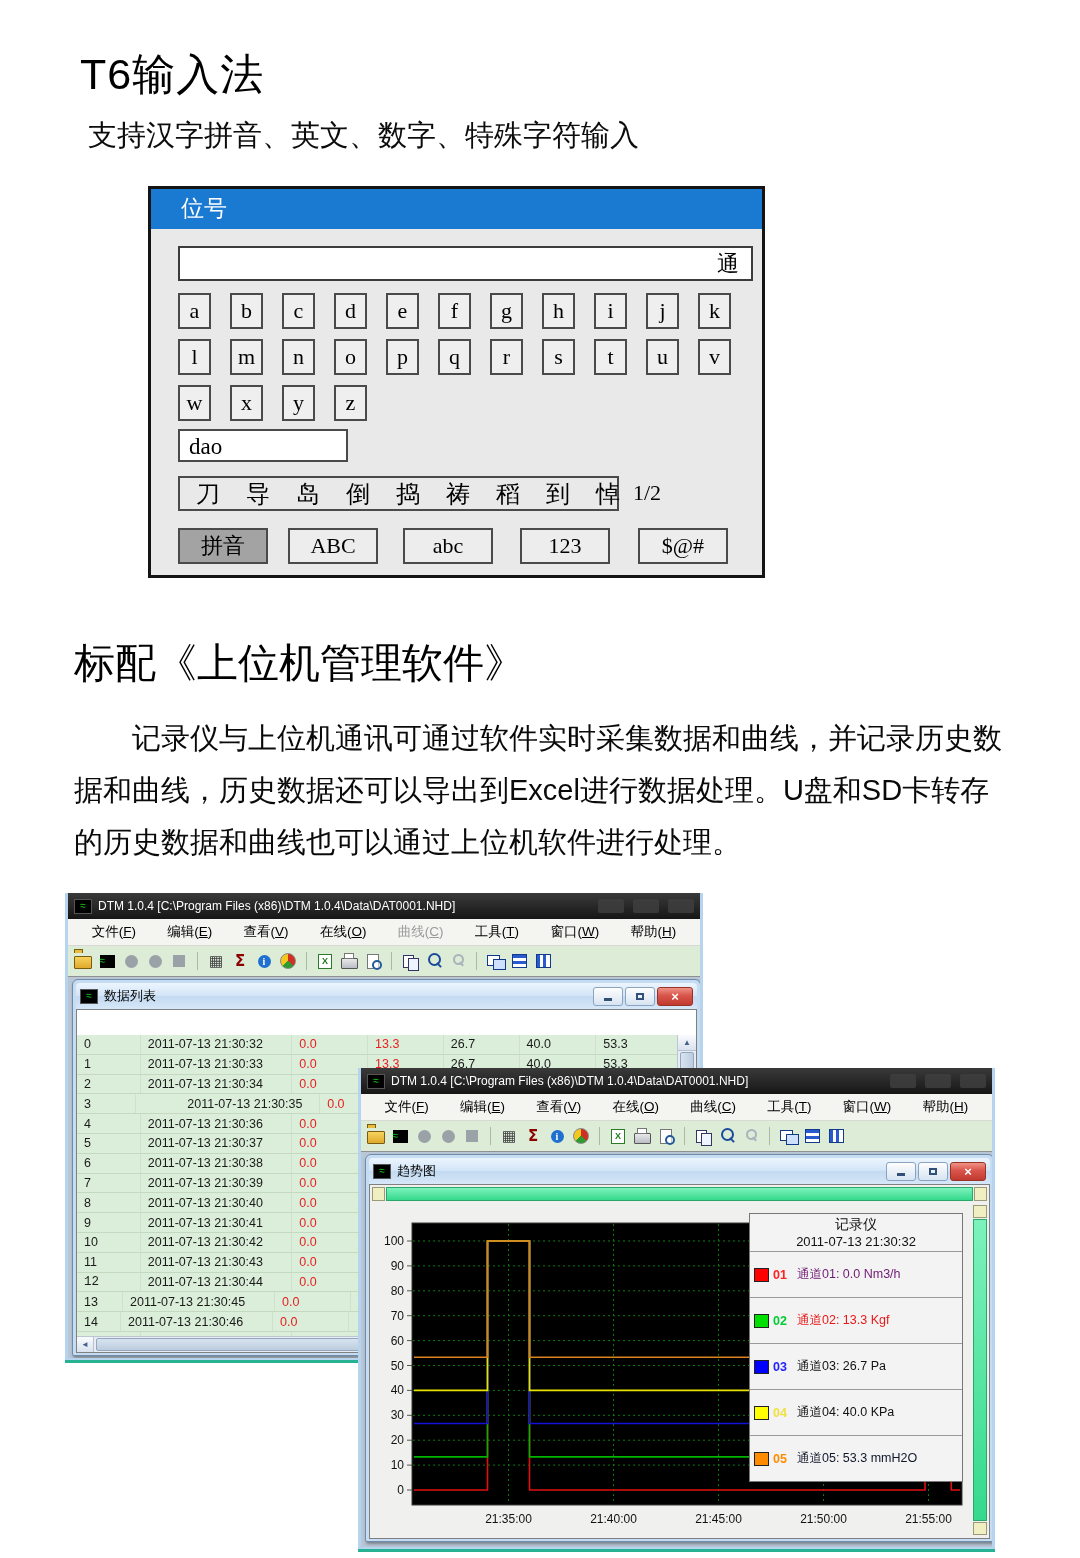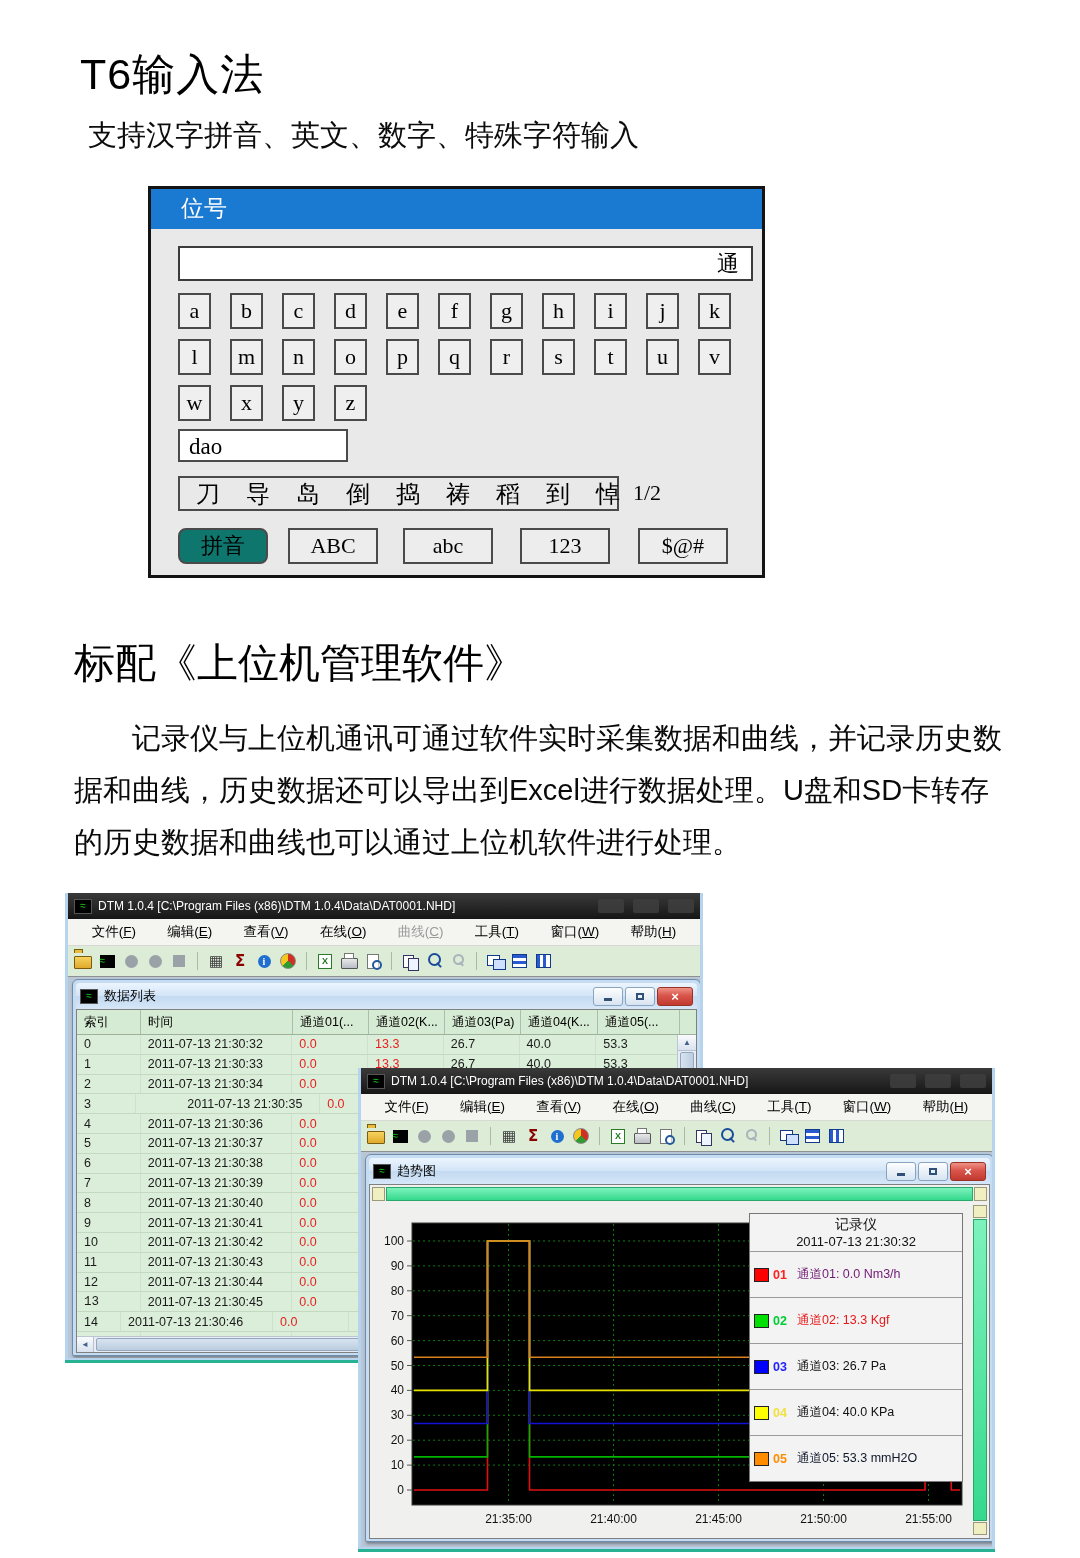--- a/index.html
+++ b/index.html
@@ -25,21 +25,21 @@
   .key{width:33px;height:36px;border:2px solid #4a4a4a;background:#efefef;font-size:22px;
        display:flex;align-items:center;justify-content:center;box-sizing:border-box;}
   .ime-pinyin{position:absolute;left:27px;top:240px;width:170px;height:33px;background:#fff;
        border:2px solid #4a4a4a;font-size:23px;line-height:31px;padding-left:9px;box-sizing:border-box;}
   .ime-cands{position:absolute;left:27px;top:287px;width:441px;height:35px;border:2px solid #4a4a4a;
        display:flex;align-items:center;gap:26px;padding-left:16px;font-size:24px;box-sizing:border-box;}
   .ime-page{position:absolute;left:482px;top:291px;font-size:22px;}
   .ime-modes{position:absolute;left:27px;top:339px;width:563px;height:36px;}
   .mode-btn{position:absolute;top:0;width:90px;height:36px;border:2px solid #4a4a4a;background:#ededed;
        font-size:22px;display:flex;align-items:center;justify-content:center;box-sizing:border-box;}
-  .mode-btn.active{background:#0f766e;border-radius:8px;}
+  .mode-btn.active{background:#a3a3a3;}
 
   
   .dtm-win{position:absolute;box-sizing:border-box;border:3px solid #b7d4ee;border-top:0;
        box-shadow:0 3px 0 #28b294;background:#c3cfdd;font-size:13px;}
   #win1{left:65px;top:893px;width:638px;height:467px;}
   #win2{left:358px;top:1068px;width:637px;height:481px;}
   .mw-title{height:26px;background:linear-gradient(#3a3a3a,#161616);color:#fff;display:flex;
        align-items:center;padding:0 6px;gap:6px;white-space:nowrap;overflow:hidden;}
   .mw-title-text{font-size:12px;}
   .remnants{margin-left:auto;display:flex;gap:9px;}
@@ -307,29 +307,20 @@
           <span class="wbtn">
               <span class="g-min"></span>
             </span>
           <span class="wbtn">
               <span class="g-max"></span>
             </span>
           <span class="wbtn close">×</span>
         </span>
       </div>
       <div class="dl-area">
-        <div class="dl-header" id="dl-header">
-            <span class="hc" style="width: 64px;">索引</span>
-            <span class="hc" style="width: 152px;">时间</span>
-            <span class="hc" style="width: 76px;">通道01(...</span>
-            <span class="hc" style="width: 76px;">通道02(K...</span>
-            <span class="hc" style="width: 76px;">通道03(Pa)</span>
-            <span class="hc" style="width: 77px;">通道04(K...</span>
-            <span class="hc" style="width: 82px;">通道05(...</span>
-          </div>
         <div class="dl-rows" id="dl-rows">
             <div class="dl-row">
               <span class="c" style="width: 64px;">0</span>
               <span class="c" style="width: 152px;">2011-07-13 21:30:32</span>
               <span class="c red" style="width: 76px;">0.0</span>
               <span class="c red" style="width: 76px;">13.3</span>
               <span class="c" style="width: 76px;">26.7</span>
               <span class="c" style="width: 77px;">40.0</span>
               <span class="c" style="width: 82px;">53.3</span>
             </div>
@@ -426,30 +417,30 @@
             <div class="dl-row">
               <span class="c" style="width: 64px;">11</span>
               <span class="c" style="width: 152px;">2011-07-13 21:30:43</span>
               <span class="c red" style="width: 76px;">0.0</span>
               <span class="c" style="width: 76px;"></span>
               <span class="c" style="width: 76px;"></span>
               <span class="c" style="width: 77px;"></span>
               <span class="c" style="width: 82px;"></span>
             </div>
             <div class="dl-row">
-              <span class="c" style="width: 64px;">12</span>
+              <span class="c" style="width: 64px; font-family: Liberation Mono, monospace;">12</span>
               <span class="c" style="width: 152px;">2011-07-13 21:30:44</span>
               <span class="c red" style="width: 76px;">0.0</span>
               <span class="c" style="width: 76px;"></span>
               <span class="c" style="width: 76px;"></span>
               <span class="c" style="width: 77px;"></span>
               <span class="c" style="width: 82px;"></span>
             </div>
             <div class="dl-row">
-              <span class="c" style="width: 64px; font-family: Liberation Mono, monospace;">13</span>
+              <span class="c" style="width: 46px;">13</span>
               <span class="c" style="width: 152px;">2011-07-13 21:30:45</span>
               <span class="c red" style="width: 76px;">0.0</span>
               <span class="c" style="width: 76px;"></span>
               <span class="c" style="width: 76px;"></span>
               <span class="c" style="width: 77px;"></span>
               <span class="c" style="width: 82px;"></span>
             </div>
             <div class="dl-row">
               <span class="c" style="width: 44px;">14</span>
               <span class="c" style="width: 152px;">2011-07-13 21:30:46</span>

